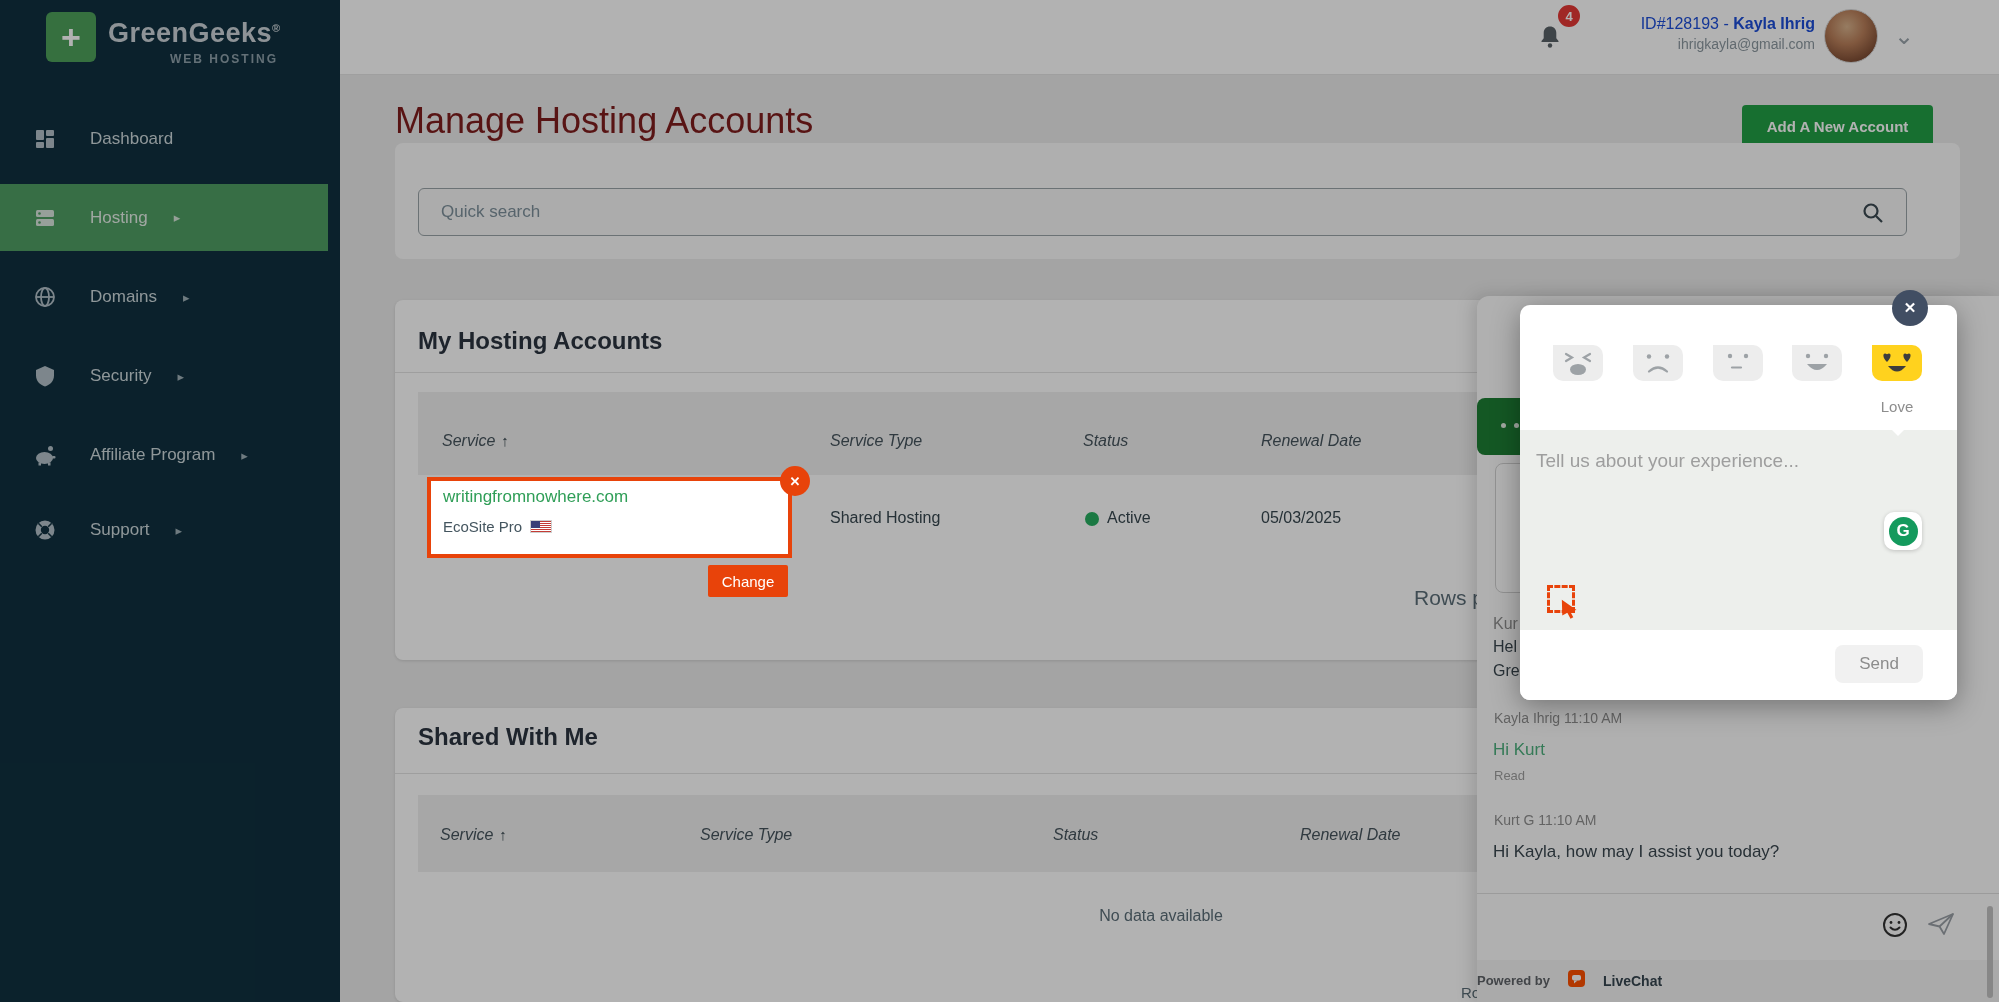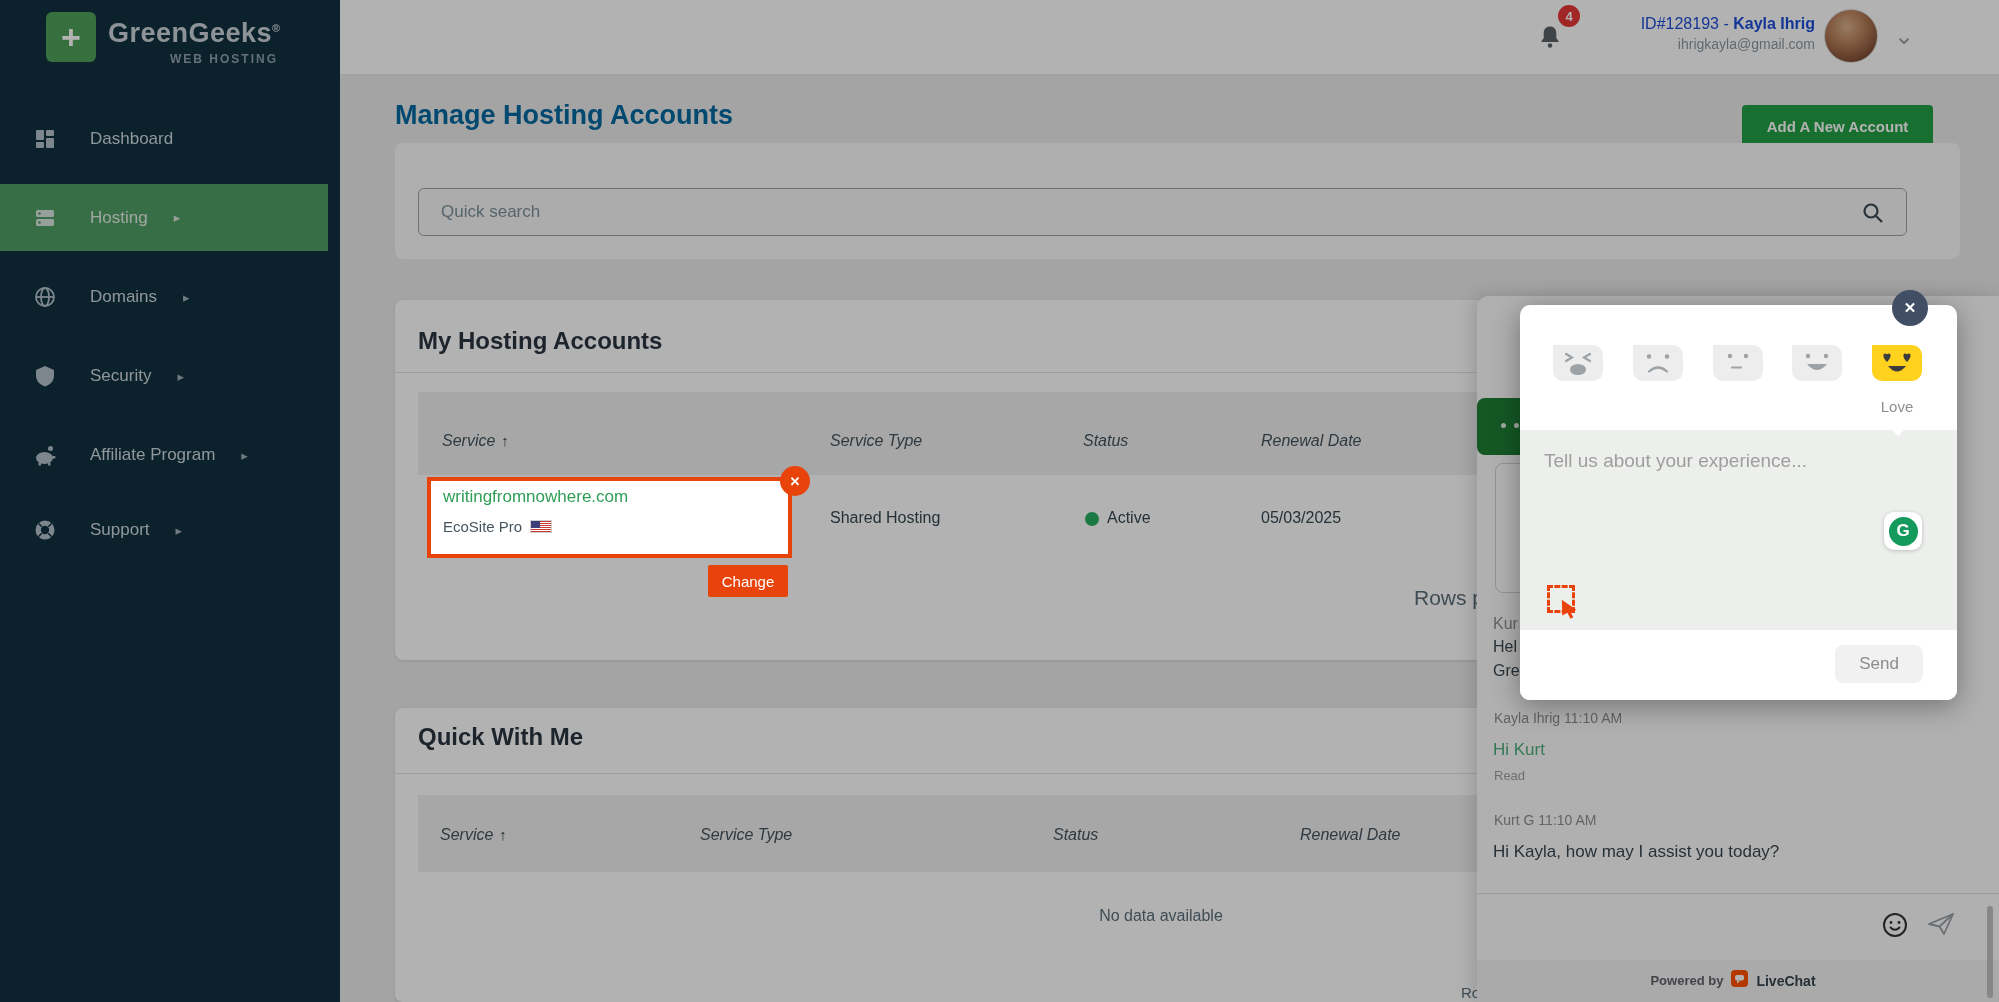--- a/index.html
+++ b/index.html
@@ -37,21 +37,21 @@
   .user-block{left:1570px;top:13px;width:245px;text-align:right;line-height:1.4;}
   .user-line1{font-size:16px;color:#1d4ed8;}
   .user-line1 b{font-weight:bold;}
   .user-line2{font-size:14px;color:#8c98a0;}
   .avatar{left:1824px;top:9px;width:54px;height:54px;border-radius:50%;
     background:radial-gradient(circle at 42% 32%,#d8b28c 0%,#b97f5a 38%,#7c4b33 78%,#56331f 100%);
     border:1px solid #d8d8d8;}
   .caret-down{left:1894px;top:22px;font-size:24px;color:#9aa4ab;}
 
   
-  .h1{left:395px;top:100px;font-size:27px;font-weight:bold;color:#0369a1;}
+  .h1{left:395px;top:100px;font-size:36px;font-weight:normal;color:#7f1d1d;}
   .add-btn{left:1742px;top:105px;width:191px;height:43px;background:#22a045;border-radius:4px;
     color:#fff;font-size:15px;font-weight:bold;display:flex;align-items:center;justify-content:center;cursor:pointer;}
   .search-card{left:395px;top:143px;width:1565px;height:116px;background:#fbfbfb;border-radius:8px;}
   .search-input{left:418px;top:188px;width:1489px;height:48px;border:1px solid #9aa4a8;border-radius:6px;
     background:#f6f6f6;padding:0 56px 0 22px;font-size:17px;color:#be185d;font-family:"Liberation Sans",sans-serif;outline:none;}
   .search-input::placeholder{color:#7d909b;}
 
   .card{background:#ffffff;border-radius:8px;box-shadow:0 1px 3px rgba(0,0,0,.12);}
   .card-title{font-size:24px;font-weight:bold;color:#2b3440;}
   .card-divider{height:1px;background:#e3e3e3;}
@@ -68,41 +68,41 @@
     border-radius:12px 0 0 0;box-shadow:-4px 0 18px rgba(0,0,0,.15);}
   .chat-meta{font-size:14px;color:#8f8f8f;}
   .chat-msg{font-size:17px;color:#3a474f;}
   .chat-msg.green{color:#4caf7d;}
   .chat-read{font-size:13px;color:#9e9e9e;}
   .chat-divider{left:1477px;top:893px;width:522px;height:1px;background:#dedede;}
   .chat-input{left:1490px;top:902px;width:370px;height:38px;border:none;background:transparent;
     font-size:18px;color:#424242;font-family:"Liberation Sans",sans-serif;outline:none;}
   .chat-input::placeholder{color:#9aa0a6;}
   .chat-footer{left:1477px;top:960px;width:522px;height:42px;background:#f4f4f4;}
-  .powered{left:1477px;top:970px;width:512px;display:flex;align-items:center;justify-content:center;gap:8px;}
+  .powered{left:1477px;top:970px;width:512px;display:flex;align-items:center;gap:18px;}
   .powered-label{font-size:13px;font-weight:bold;color:#5f6368;}
   .powered-brand{font-size:14px;font-weight:bold;color:#36454f;}
   .scrollbar{left:1987px;top:906px;width:6px;height:92px;background:#c2c2c2;border-radius:3px;}
   .frag-green{left:1477px;top:398px;width:46px;height:57px;background:#1e7e34;border-radius:8px 0 0 8px;}
   .frag-dot{width:5px;height:5px;border-radius:50%;background:#e8f2e9;}
   .frag-box{left:1495px;top:463px;width:29px;height:130px;background:#fff;border:1px solid #d2d2d2;border-radius:8px 0 0 8px;}
 
   
   .fb-panel{left:1520px;top:305px;width:437px;height:395px;background:#fff;border-radius:10px;
     box-shadow:0 6px 28px rgba(0,0,0,.35);}
   .fb-close{left:1892px;top:290px;width:36px;height:36px;border-radius:50%;background:#414e63;
     color:#fff;font-size:15px;font-weight:bold;display:flex;align-items:center;justify-content:center;cursor:pointer;}
   .rating-bubble{top:345px;width:50px;height:36px;background:#ededed;border-radius:0 10px 10px 10px;cursor:pointer;}
   .rating-bubble.selected{background:#ffd21e;}
   .rating-label{left:1867px;top:398px;width:60px;text-align:center;font-size:15px;color:#8d8d8d;}
   .fb-textarea-zone{left:1520px;top:430px;width:437px;height:200px;background:#edefec;}
   .fb-notch{left:1886px;top:424px;width:0;height:0;border-left:12px solid transparent;
     border-right:12px solid transparent;border-top:12px solid #ffffff;}
   .fb-textarea{left:1520px;top:430px;width:437px;height:200px;background:transparent;border:none;resize:none;
-    padding:20px 24px;font-size:19px;color:#424242;font-family:"Liberation Sans",sans-serif;outline:none;}
+    padding:20px 16px;font-size:19px;color:#424242;font-family:"Liberation Sans",sans-serif;outline:none;}
   .fb-textarea::placeholder{color:#9e9e9e;}
   .grammarly{left:1884px;top:512px;width:38px;height:38px;background:#fff;border-radius:10px;
     box-shadow:0 1px 4px rgba(0,0,0,.2);display:flex;align-items:center;justify-content:center;}
   .grammarly-g{width:29px;height:29px;border-radius:50%;background:#149a5d;color:#fff;
     font-size:17px;font-weight:bold;display:flex;align-items:center;justify-content:center;}
   .dashed-square{left:1547px;top:585px;width:28px;height:28px;border:3px dashed #e8430a;}
   .fb-footer{left:1520px;top:630px;width:437px;height:70px;background:#fff;border-radius:0 0 10px 10px;}
   .send-btn{left:1835px;top:645px;width:88px;height:38px;background:#f1f1f1;border-radius:8px;
     color:#8c8c8c;font-size:17px;display:flex;align-items:center;justify-content:center;cursor:pointer;}
 
@@ -242,21 +242,21 @@
   <div class="abs th" style="left:1083px;top:432px">Status</div>
   <div class="abs th" style="left:1261px;top:432px">Renewal Date</div>
 
   <div class="abs td" style="left:830px;top:509px">Shared Hosting</div>
   <div class="abs status-dot" style="left:1085px;top:512px"></div>
   <div class="abs td" style="left:1107px;top:509px">Active</div>
   <div class="abs td" style="left:1261px;top:509px">05/03/2025</div>
   <div class="abs clip muted" style="left:1414px;top:586px;width:63px;font-size:21px">Rows per</div>
 
   <div class="abs card" style="left:395px;top:708px;width:1565px;height:294px"></div>
-  <div class="abs card-title nowrap" style="left:418px;top:723px">Quick With Me</div>
+  <div class="abs card-title nowrap" style="left:418px;top:723px">Shared With Me</div>
   <div class="abs card-divider" style="left:395px;top:773px;width:1565px"></div>
   <div class="abs thead-band" style="left:418px;top:795px;width:1519px;height:77px"></div>
   <div class="abs th" style="left:440px;top:826px"><span>Service</span><span class="arrow">↑</span></div>
   <div class="abs th" style="left:700px;top:826px">Service Type</div>
   <div class="abs th" style="left:1053px;top:826px">Status</div>
   <div class="abs th" style="left:1300px;top:826px">Renewal Date</div>
   <div class="abs muted" style="left:1061px;top:907px;width:200px;text-align:center;font-size:16px">No data available</div>
   <div class="abs clip muted" style="left:1461px;top:984px;width:30px;font-size:15px">Rows</div>
 
   <div class="abs chat-widget"></div>

